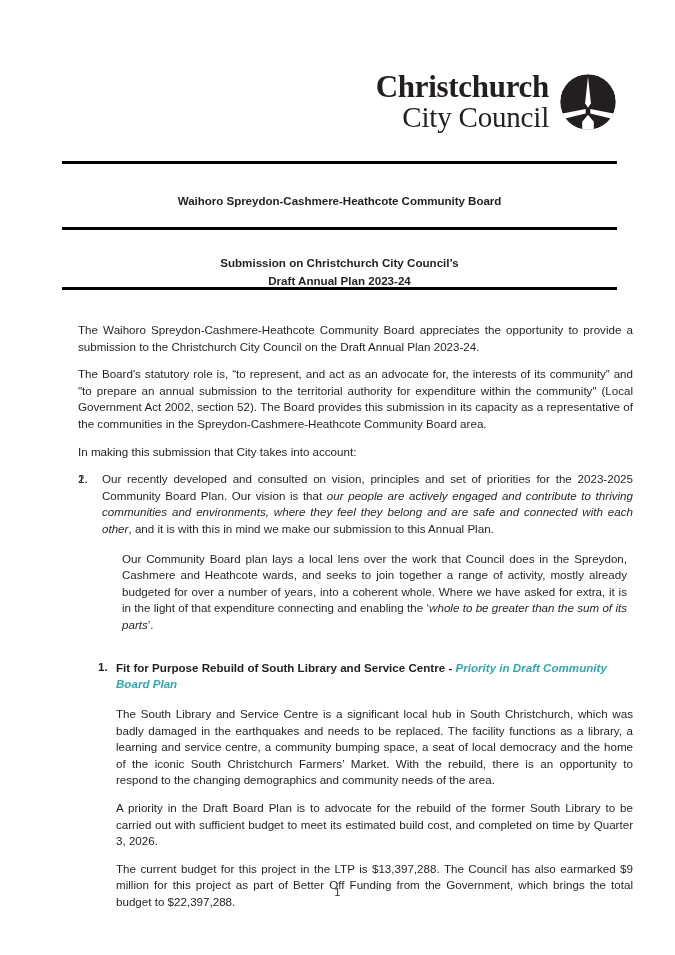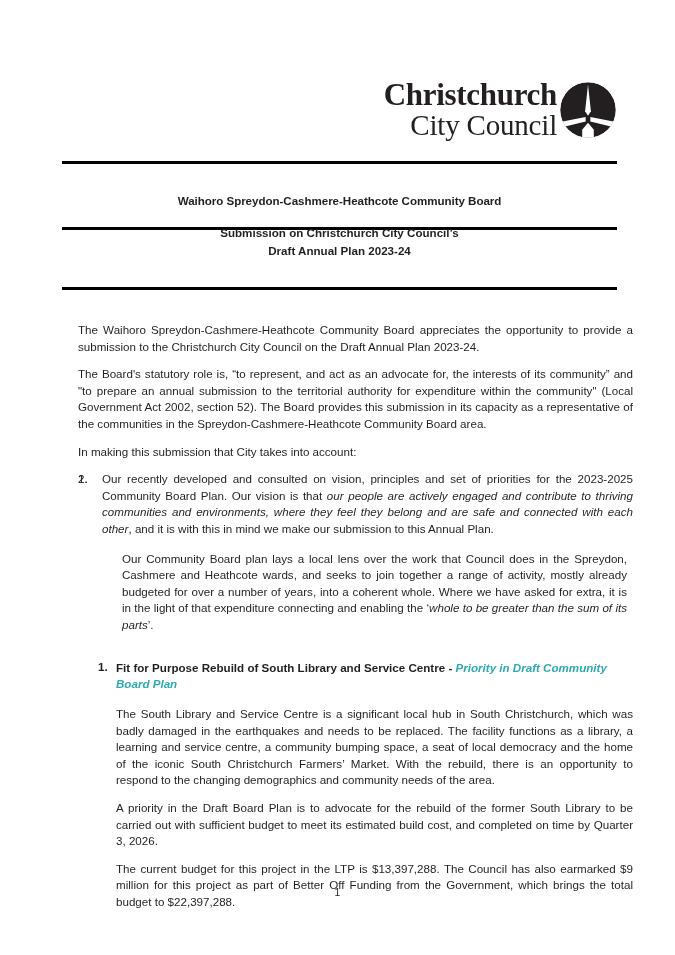--- a/index.html
+++ b/index.html
@@ -23,22 +23,21 @@
     background: #ffffff;
   }
 
   
   .logo-block {
     position: absolute;
     right: 58px;
     top: 72px;
     display: flex;
     align-items: center;
-    gap: 2px;
-    margin-top: 8px;
+    gap: 10px;
   }
   .logo-words {
     text-align: right;
     font-family: "Liberation Serif", serif;
     color: #231f20;
     line-height: 0.98;
   }
   .logo-line1 {
     font-size: 31px;
     font-weight: bold;
@@ -77,21 +76,21 @@
     top: 194px;
     width: 555px;
     text-align: center;
     font-size: 11.6px;
     font-weight: bold;
     letter-spacing: -0.05px;
   }
   .hdr-submission {
     position: absolute;
     left: 62px;
-    top: 224px;
+    top: 254px;
     width: 555px;
     text-align: center;
     font-size: 11.6px;
     font-weight: bold;
     line-height: 18px;
   }
   .hdr-submission span { display: block; }
 
   
   .body-area {

